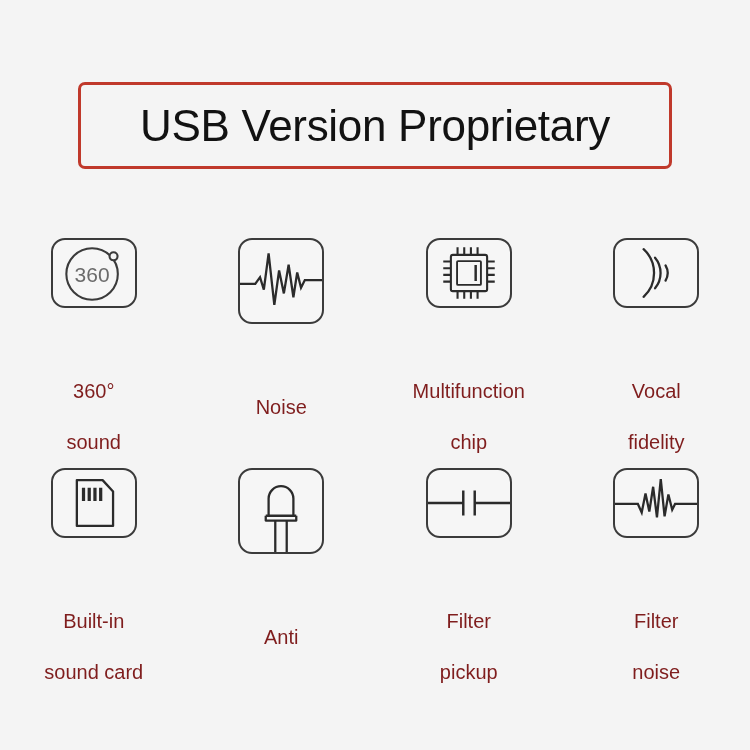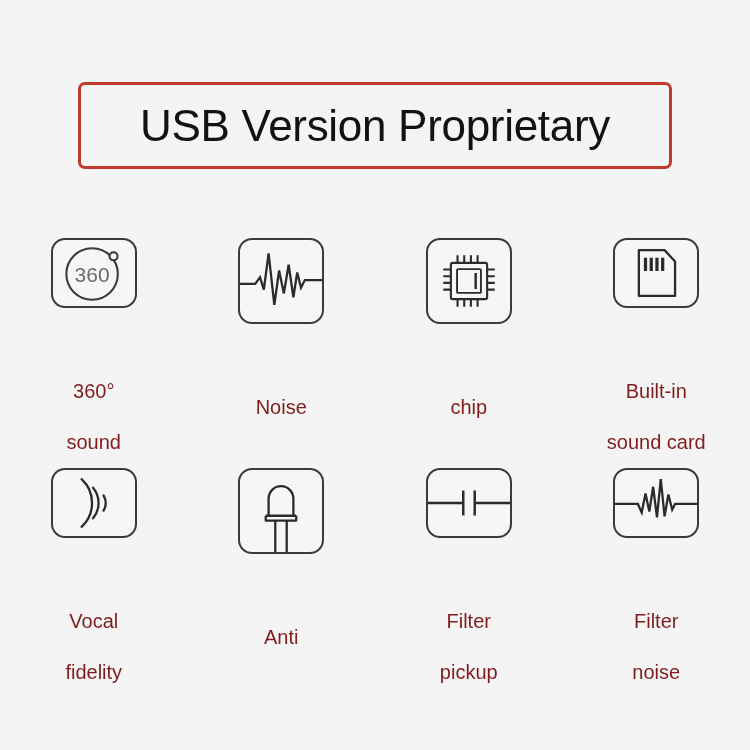--- a/index.html
+++ b/index.html
@@ -153,21 +153,36 @@
             <line x1="24" y1="45" x2="16" y2="45"></line>
             <line x1="24" y1="52" x2="16" y2="52"></line>
             <line x1="62" y1="31" x2="70" y2="31"></line>
             <line x1="62" y1="38" x2="70" y2="38"></line>
             <line x1="62" y1="45" x2="70" y2="45"></line>
             <line x1="62" y1="52" x2="70" y2="52"></line>
           </g>
         </svg>
       </div>
       <div class="caption">
+        <span class="l1">Multifunction</span>
         <span class="l2">chip</span>
+      </div>
+    </div>
+
+    <div class="cell">
+      <div class="icon-box">
+        <svg width="86" height="86" viewBox="0 0 86 86" fill="none" stroke="#2b2b2b" stroke-width="2.4" stroke-linecap="round">
+          <path d="M30 18 A34 34 0 0 1 30 68"></path>
+          <path d="M42 27 A25 25 0 0 1 42 59"></path>
+          <path d="M53 35 A16 16 0 0 1 53 51"></path>
+        </svg>
+      </div>
+      <div class="caption">
+        <span class="l1">Vocal</span>
+        <span class="l2">fidelity</span>
       </div>
     </div>
 
     <div class="cell">
       <div class="icon-box">
         <svg width="86" height="86" viewBox="0 0 86 86" fill="none" stroke="#2b2b2b" stroke-width="2.4">
           <path d="M25 19 L52 19 L63 31 L63 67 L25 67 Z" stroke-linejoin="round"></path>
           <g stroke-width="3.4" stroke-linecap="butt">
             <line x1="32" y1="27" x2="32" y2="41"></line>
             <line x1="38" y1="27" x2="38" y2="41"></line>
@@ -177,34 +192,20 @@
         </svg>
       </div>
       <div class="caption">
         <span class="l1">Built-in</span>
         <span class="l2">sound card</span>
       </div>
     </div>
 
     <div class="cell">
       <div class="icon-box">
-        <svg width="86" height="86" viewBox="0 0 86 86" fill="none" stroke="#2b2b2b" stroke-width="2.4" stroke-linecap="round">
-          <path d="M30 18 A34 34 0 0 1 30 68"></path>
-          <path d="M42 27 A25 25 0 0 1 42 59"></path>
-          <path d="M53 35 A16 16 0 0 1 53 51"></path>
-        </svg>
-      </div>
-      <div class="caption">
-        <span class="l1">Vocal</span>
-        <span class="l2">fidelity</span>
-      </div>
-    </div>
-
-    <div class="cell">
-      <div class="icon-box">
         <svg width="86" height="86" viewBox="0 0 86 86" fill="none" stroke="#2b2b2b" stroke-width="2.4">
           <path d="M30 48 L30 30 A13 13 0 0 1 56 30 L56 48" stroke-linejoin="round"></path>
           <path d="M27 48 L59 48"></path>
           <path d="M27 48 L27 53 L59 53 L59 48" stroke-linejoin="round"></path>
           <line x1="37" y1="53" x2="37" y2="86"></line>
           <line x1="49" y1="53" x2="49" y2="86"></line>
         </svg>
       </div>
       <div class="caption">
         <span class="l1">Anti</span>

